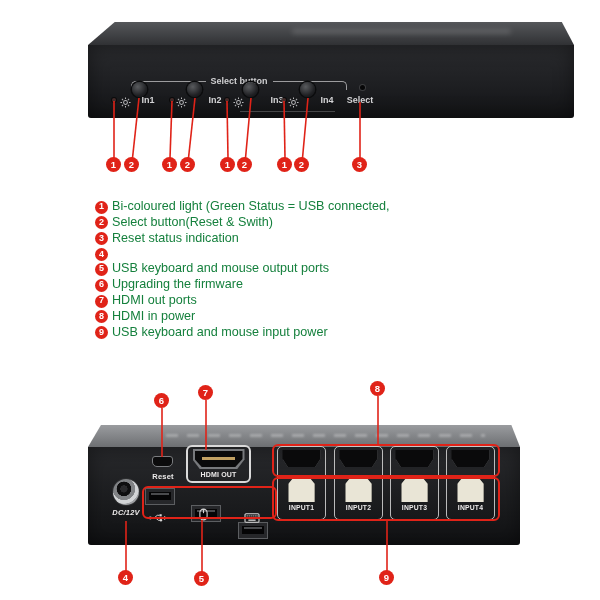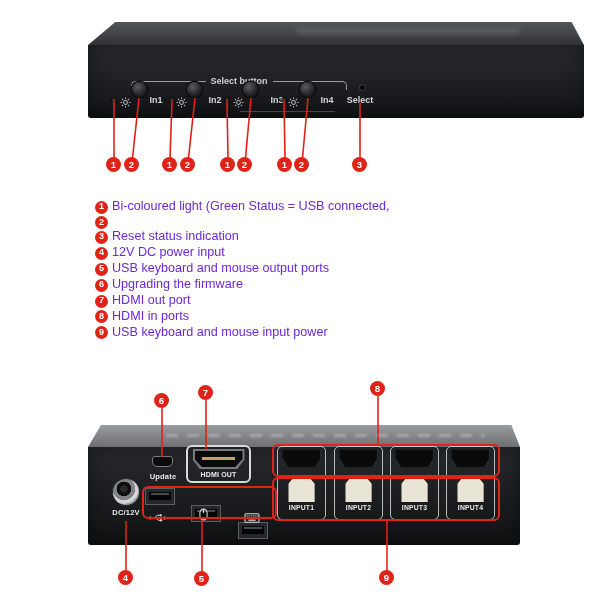--- a/index.html
+++ b/index.html
@@ -69,29 +69,29 @@
   .badge{position:absolute;width:15px;height:15px;border-radius:50%;background:#e02318;
          color:#fff;font-size:9.5px;font-weight:bold;display:flex;align-items:center;
          justify-content:center;z-index:7;}
 
   
   .legend{position:absolute;left:95px;top:199px;width:460px;}
   .leg-row{display:flex;align-items:flex-start;line-height:15.9px;}
   .leg-badge{flex:0 0 auto;width:13px;height:13px;border-radius:50%;background:#e02318;color:#fff;
              font-size:9px;font-weight:bold;display:flex;align-items:center;justify-content:center;
              margin:1.5px 4px 0 0;}
-  .leg-text{font-size:12.6px;color:#6d28d9;white-space:pre-wrap;}
+  .leg-text{font-size:12.6px;color:#15803d;white-space:pre-wrap;}
   .cont{padding-left:17px;}
 </style>
 </head>
 <body>
 
 <div class="stage">
 
-  <div class="device front" style="left:88px;top:22px;width:486px;height:96px;padding-left:10px;">
+  <div class="device front" style="left:88px;top:22px;width:486px;height:96px;">
     <div class="topface">
       <div class="smudge" style="left:42%;top:7px;width:45%;height:5px;"></div>
     </div>
     <div class="face">
 
       <div class="sel-bracket" style="left:43px;top:30px;width:216px;">
         <span class="hl l"></span>
         <span class="sel-label">Select button</span>
         <span class="hl r"></span>
       </div>
@@ -99,21 +99,21 @@
       <div class="led" style="left:24px;top:53px;"></div>
       <span class="picon" style="left:32px;top:49px;">
         <svg width="11" height="11" viewBox="0 0 12 12">
             <g stroke="#b6b6b8" stroke-width="1.1" fill="none">
               <circle cx="6" cy="6" r="2.1"></circle>
               <path d="M6 .5V2.2M6 9.8v1.7M.5 6h1.7M9.8 6h1.7M2.1 2.1l1.2 1.2M8.7 8.7l1.2 1.2M9.9 2.1L8.7 3.3M3.3 8.7L2.1 9.9"></path>
             </g>
           </svg>
       </span>
       <div class="fbtn" style="left:44px;top:37px;"></div>
-      <div class="plabel" style="left:56px;top:50px;width:24px;">In1</div>
+      <div class="plabel" style="left:48px;top:50px;width:24px;">In1</div>
 
       <div class="led" style="left:82px;top:53px;"></div>
       <span class="picon" style="left:88px;top:49px;">
         <svg width="11" height="11" viewBox="0 0 12 12">
             <g stroke="#b6b6b8" stroke-width="1.1" fill="none">
               <circle cx="6" cy="6" r="2.1"></circle>
               <path d="M6 .5V2.2M6 9.8v1.7M.5 6h1.7M9.8 6h1.7M2.1 2.1l1.2 1.2M8.7 8.7l1.2 1.2M9.9 2.1L8.7 3.3M3.3 8.7L2.1 9.9"></path>
             </g>
           </svg>
       </span>
@@ -151,60 +151,60 @@
     </div>
   </div>
 
   <div class="legend">
     <div class="leg-row">
       <span class="leg-badge">1</span>
       <span class="leg-text">Bi-coloured light (Green Status = USB connected,</span>
     </div>
     <div class="leg-row">
       <span class="leg-badge">2</span>
+      <span class="leg-text">Select button(Reset &amp; Swith)</span>
     </div>
     <div class="leg-row">
       <span class="leg-badge">3</span>
       <span class="leg-text">Reset status indication</span>
     </div>
     <div class="leg-row">
       <span class="leg-badge">4</span>
-      <span class="leg-text">12V DC power input</span>
     </div>
     <div class="leg-row">
       <span class="leg-badge">5</span>
       <span class="leg-text">USB keyboard and mouse output ports</span>
     </div>
     <div class="leg-row">
       <span class="leg-badge">6</span>
       <span class="leg-text">Upgrading the firmware</span>
     </div>
     <div class="leg-row">
       <span class="leg-badge">7</span>
-      <span class="leg-text">HDMI out port</span>
+      <span class="leg-text">HDMI out ports</span>
     </div>
     <div class="leg-row">
       <span class="leg-badge">8</span>
-      <span class="leg-text">HDMI in ports</span>
+      <span class="leg-text">HDMI in power</span>
     </div>
     <div class="leg-row">
       <span class="leg-badge">9</span>
       <span class="leg-text">USB keyboard and mouse input power</span>
     </div>
   </div>
 
   <div class="device rear" style="left:88px;top:425px;width:432px;height:120px;">
     <div class="topface"></div>
     <div class="face">
 
       <div class="dcjack" style="left:25px;top:32px;"></div>
-      <div class="rlabel" style="left:17px;top:61px;width:42px;">DC/12V</div>
+      <div class="rlabel" style="left:17px;top:61px;width:42px;font-style:italic;">DC/12V</div>
 
       <div class="microusb" style="left:64px;top:9px;"></div>
-      <div class="rlabel" style="left:57px;top:25px;width:36px;">Update</div>
+      <div class="rlabel" style="left:57px;top:25px;width:36px;">Reset</div>
 
       <div class="outbox" style="left:98px;top:-2px;width:65px;height:38px;">
         <div class="hdmi" style="width:52px;height:20px;"></div>
         <div class="rlabel" style="position:static;margin-top:2px;font-size:7px;">HDMI OUT</div>
       </div>
 
       <div class="usba" style="left:57px;top:41px;width:28px;height:15px;"></div>
       <div class="usba" style="left:103px;top:41px;width:28px;height:15px;"></div>
       <div class="usba" style="left:150px;top:41px;width:28px;height:15px;"></div>
       <span class="picon" style="left:60px;top:62px;width:20px;height:10px;">

